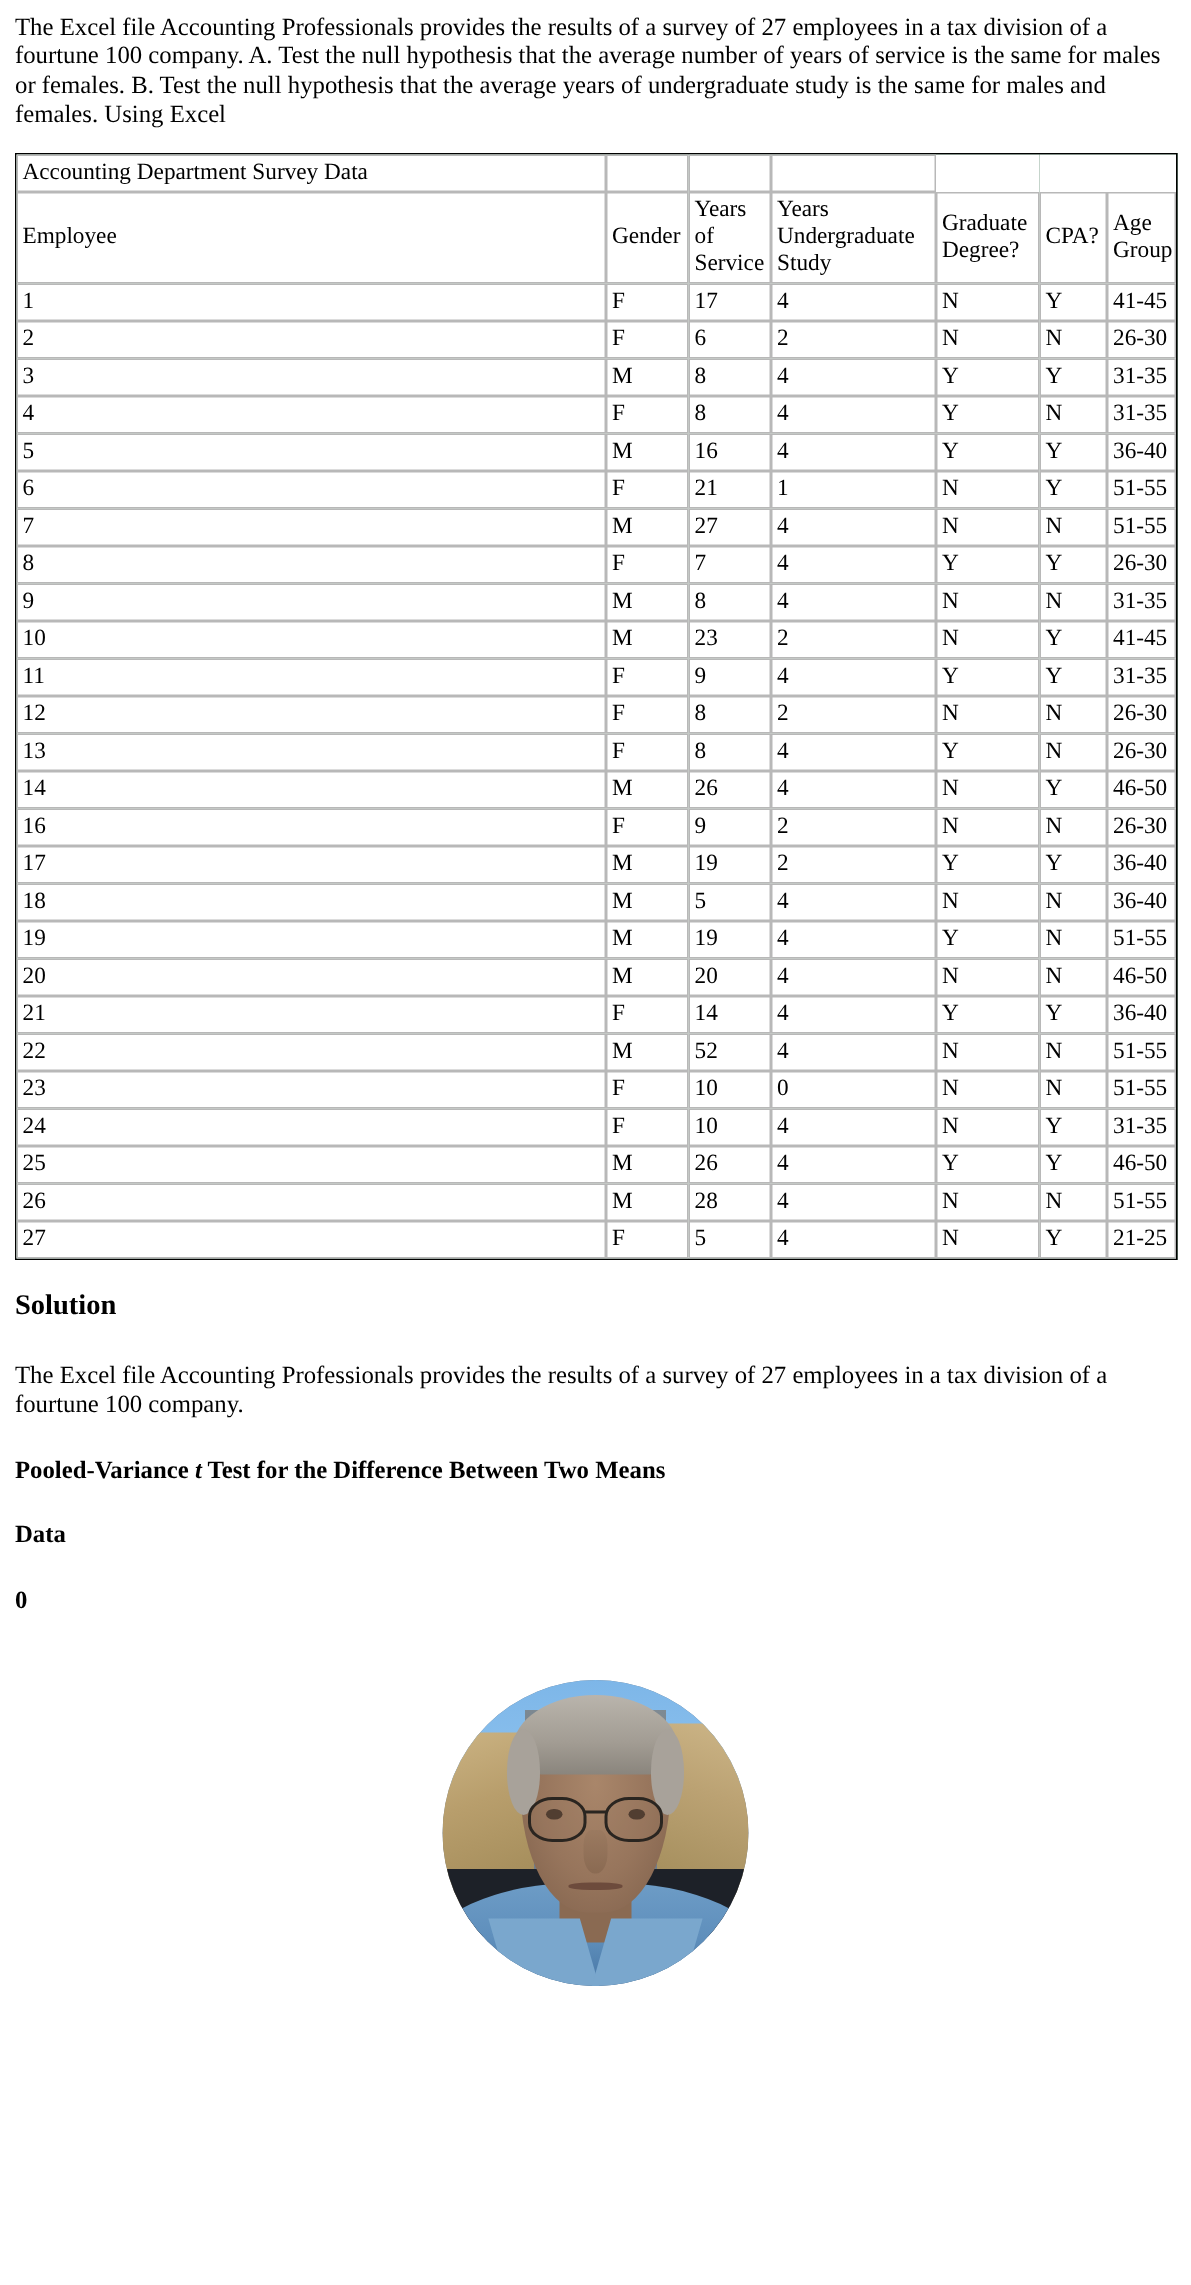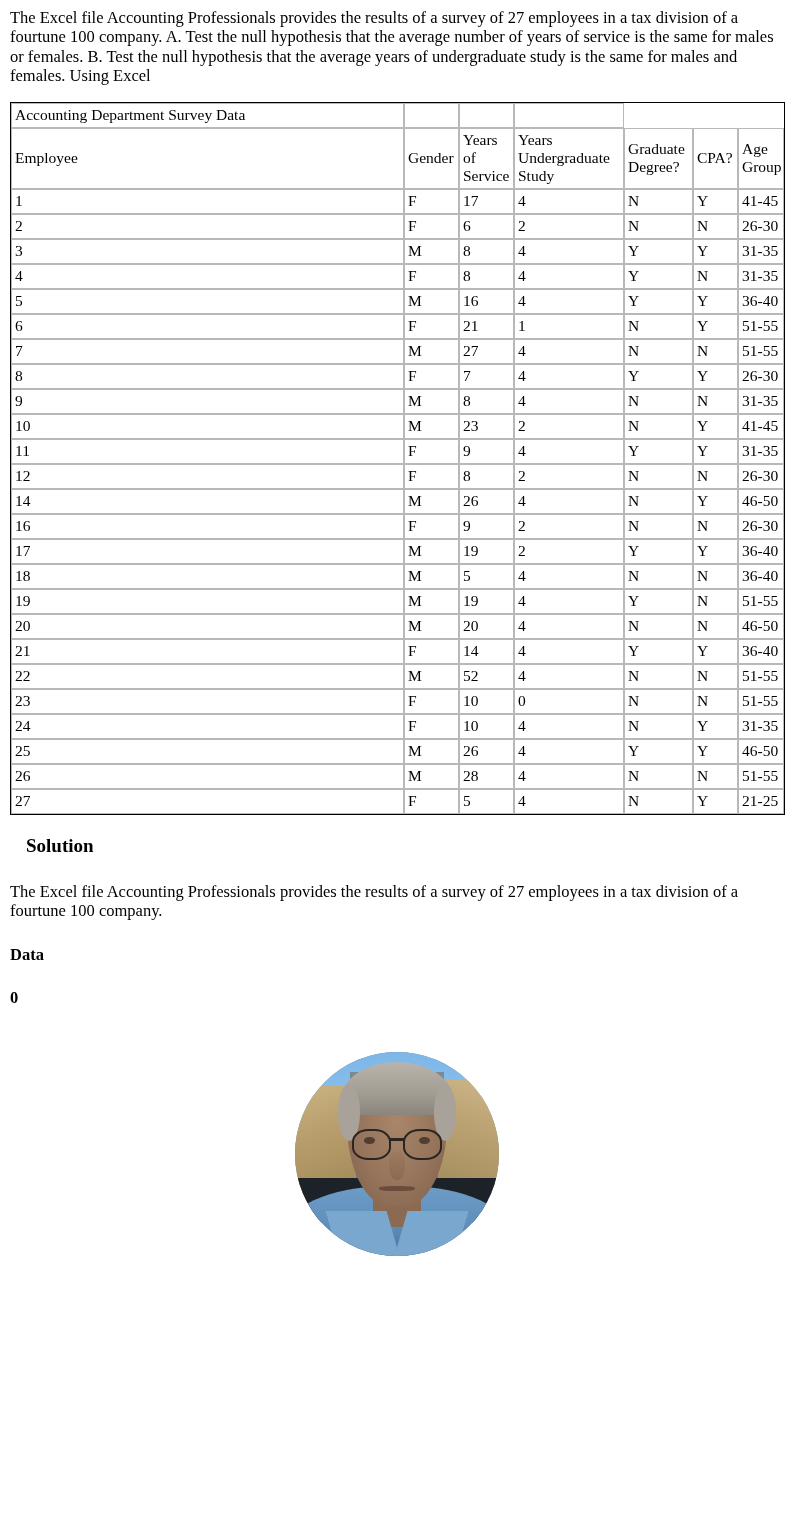--- a/index.html
+++ b/index.html
@@ -73,21 +73,21 @@
   col.c-cpa   { width: 45px; }
   col.c-age   { width: 46px; }
 
   
   .solution {
     padding: 0 10px;
   }
   h2.sol-heading {
     font-size: 19px;
     font-weight: bold;
-    margin: 20px 0 0 16px;
+    margin: 20px 0 0 0;
     line-height: 1.2;
   }
   .sol-p {
     font-size: 16.5px;
     line-height: 1.18;
     margin: 24px 0 0 0;
   }
   .sol-p.bold {
     font-weight: bold;
   }
@@ -376,20 +376,29 @@
           <tr class="data-row">
             <td>12</td>
             <td>F</td>
             <td>8</td>
             <td>2</td>
             <td>N</td>
             <td>N</td>
             <td>26-30</td>
           </tr>
           <tr class="data-row">
+            <td>13</td>
+            <td>F</td>
+            <td>8</td>
+            <td>4</td>
+            <td>Y</td>
+            <td>N</td>
+            <td>26-30</td>
+          </tr>
+          <tr class="data-row">
             <td>14</td>
             <td>M</td>
             <td>26</td>
             <td>4</td>
             <td>N</td>
             <td>Y</td>
             <td>46-50</td>
           </tr>
           <tr class="data-row">
             <td>16</td>
@@ -499,20 +508,21 @@
             <td>Y</td>
             <td>21-25</td>
           </tr>
         </tbody>
     </table>
   </div>
 
   <div class="solution">
     <h2 class="sol-heading">Solution</h2>
     <p class="sol-p">The Excel file Accounting Professionals provides the results of a survey of 27 employees in a tax division of a fourtune 100 company.</p>
+    <p class="sol-p bold"><span>Pooled-Variance </span><em class="ital">t</em><span> Test for the Difference Between Two Means</span></p>
     <p class="sol-p bold">Data</p>
     <p class="sol-p bold">0</p>
   </div>
 
   <div class="avatar-block">
     <div class="avatar">
       <div class="av-sky"></div>
       <div class="av-wall-c"></div>
       <div class="av-wall-l"></div>
       <div class="av-wall-r"></div>

